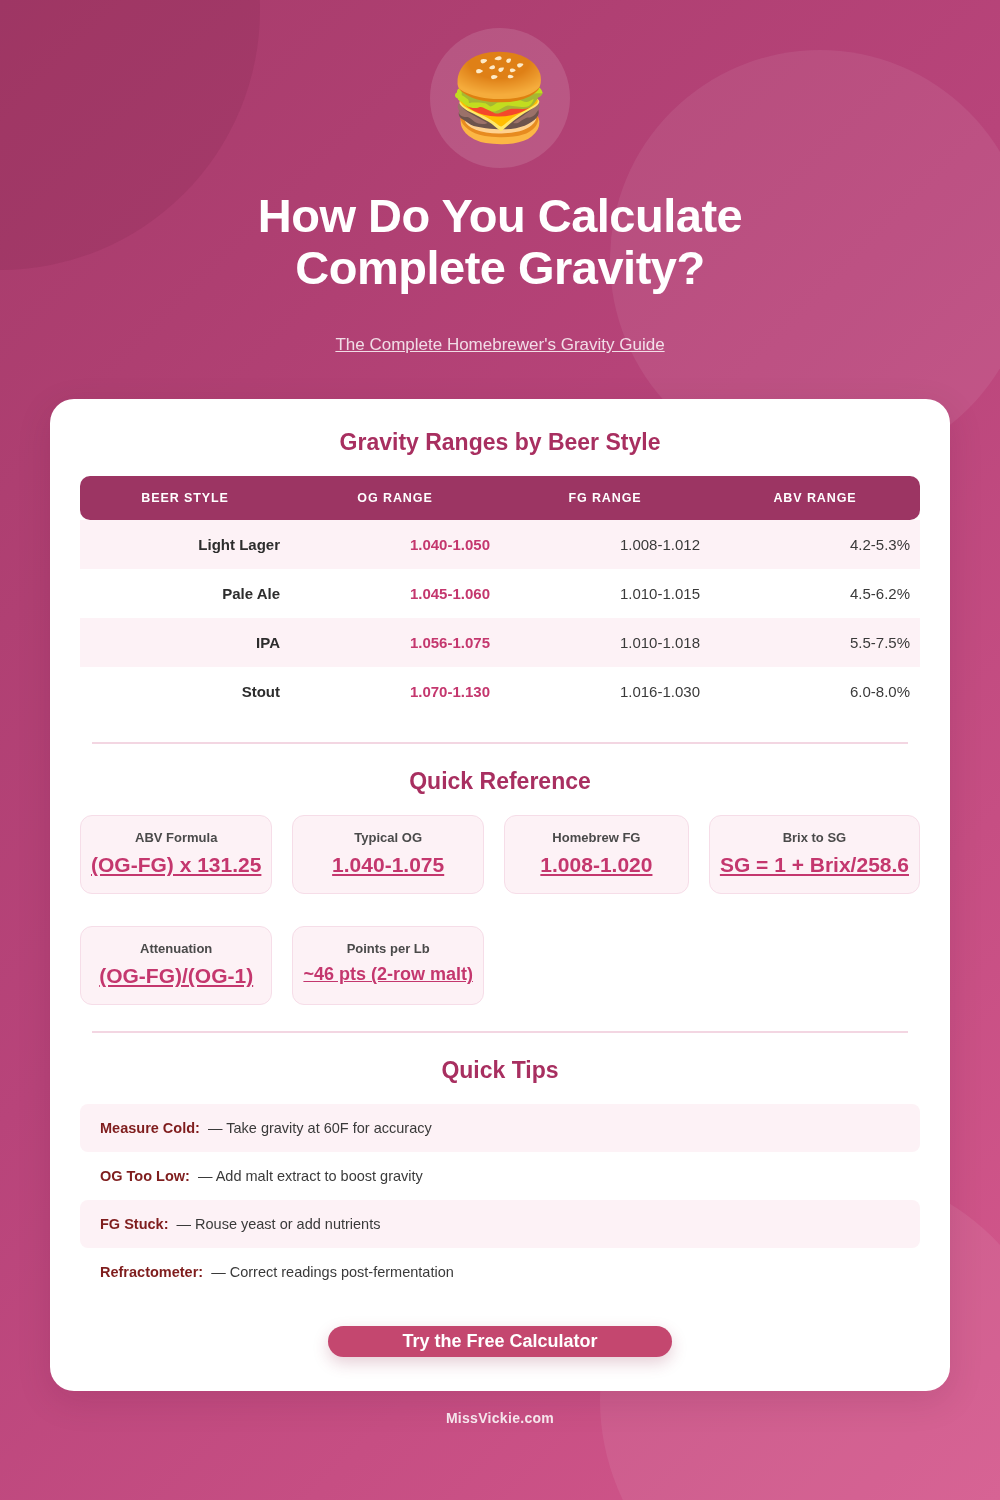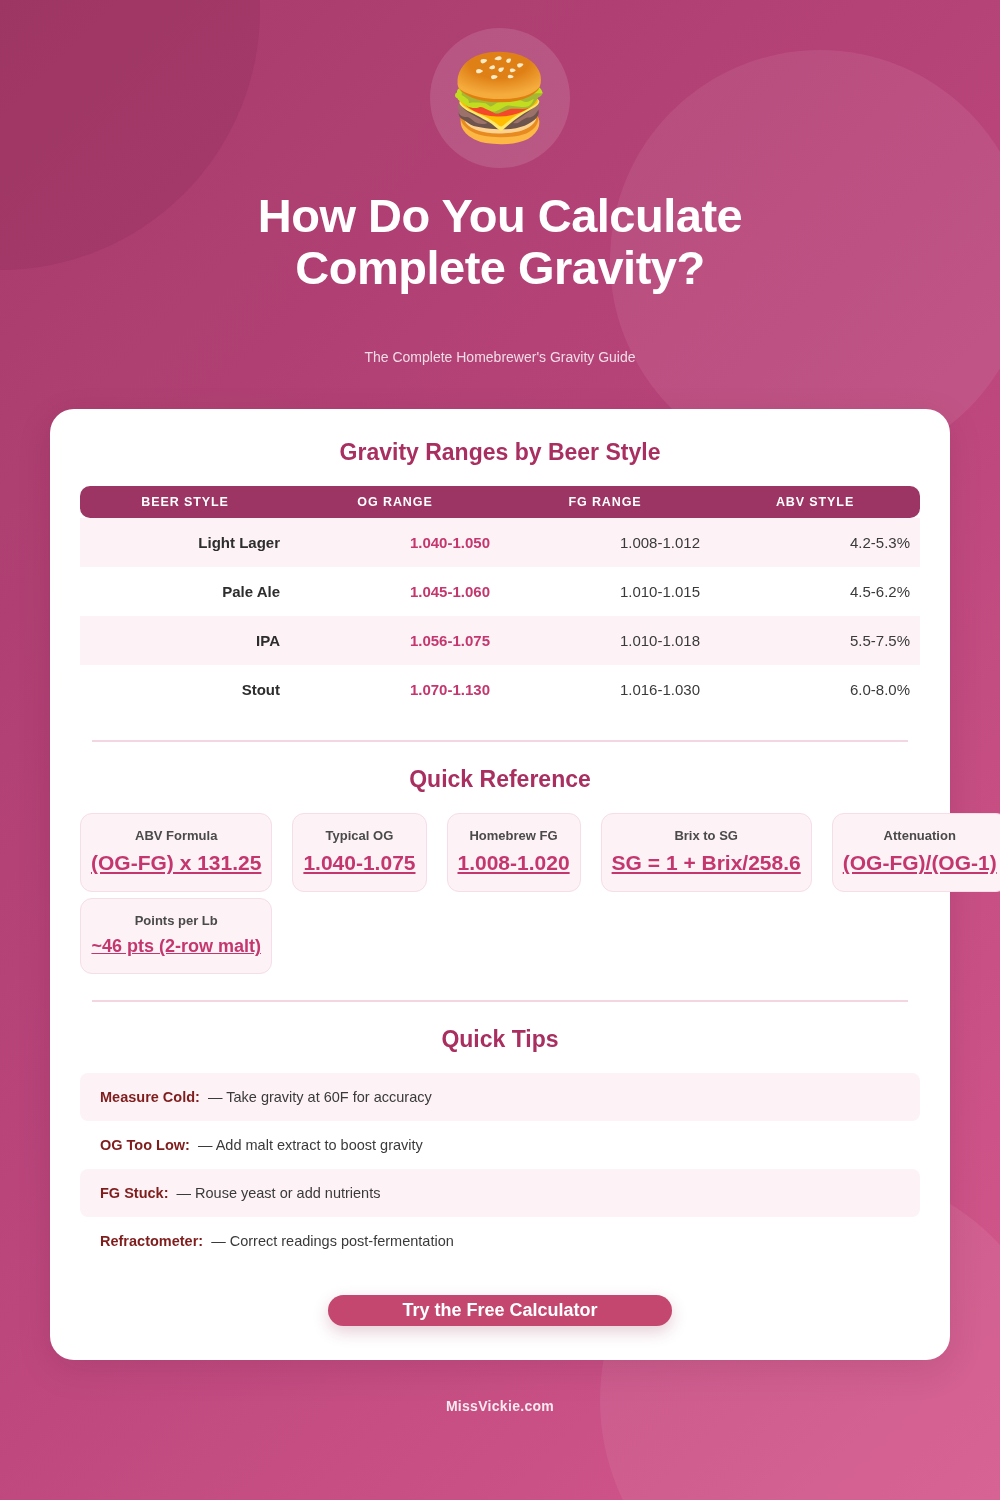--- a/index.html
+++ b/index.html
@@ -71,24 +71,25 @@
   .hero-title {
     margin: 22px auto 0;
     width: 760px;
     font-size: 47px;
     line-height: 1.1;
     font-weight: bold;
     color: #FFFFFF;
     letter-spacing: -0.5px;
   }
   .hero-sub {
-    margin: 56px auto 0;
-    font-size: 14px;
+    margin: 42px auto 0;
+    font-size: 17px;
     color: rgba(255, 255, 255, 0.82);
     font-weight: normal;
+    text-decoration: underline;
   }
 
   
   .panel {
     position: relative;
     margin: 44px 50px 0;
     background: #FFFFFF;
     border-radius: 24px;
     padding: 30px 30px 34px;
     box-sizing: border-box;
@@ -109,21 +110,21 @@
     border-collapse: separate;
     border-spacing: 0;
     table-layout: fixed;
   }
   table.gravity-table thead th {
     background: #9C3563;
     color: #FFFFFF;
     font-size: 12.5px;
     letter-spacing: 0.9px;
     font-weight: bold;
-    padding: 9px 10px;
+    padding: 15px 10px;
     text-align: center;
   }
   table.gravity-table thead th:first-child { border-radius: 10px 0 0 10px; }
   table.gravity-table thead th:last-child  { border-radius: 0 10px 10px 0; }
 
   table.gravity-table tbody td {
     padding: 16px 10px;
     font-size: 15px;
     text-align: right;
     color: #3A3A3A;
@@ -142,22 +143,22 @@
   .divider {
     height: 2px;
     background: #F3D6E2;
     margin: 26px 12px 24px;
     border: 0;
   }
 
   
   .ref-grid {
     display: grid;
-    grid-template-columns: repeat(5, 1fr);
-    gap: 6px 20px;
+    grid-template-columns: repeat(4, 1fr);
+    gap: 32px 20px;
   }
   .ref-card {
     background: #FDF2F6;
     border: 1px solid #F6DDE8;
     border-radius: 12px;
     padding: 14px 10px 16px;
     text-align: center;
   }
   .ref-label {
     font-size: 13px;
@@ -201,21 +202,21 @@
     border: 0;
     border-radius: 34px;
     cursor: pointer;
     font-family: "Liberation Sans", sans-serif;
     box-shadow: 0 6px 16px rgba(140, 30, 70, 0.22);
   }
 
   
   .footer {
     text-align: center;
-    margin-top: 38px;
+    margin-top: 19px;
     font-size: 14px;
     font-weight: bold;
     color: rgba(255, 255, 255, 0.88);
     letter-spacing: 0.3px;
   }
 </style>
 </head>
 <body>
 
 <div class="page">
@@ -240,21 +241,21 @@
     <div class="panel">
 
       <h2 class="section-title">Gravity Ranges by Beer Style</h2>
 
       <table class="gravity-table">
         <thead>
           <tr>
             <th>BEER STYLE</th>
             <th>OG RANGE</th>
             <th>FG RANGE</th>
-            <th>ABV STYLE</th>
+            <th>ABV RANGE</th>
           </tr>
         </thead>
         <tbody>
           <tr class="odd">
             <td class="style-name">Light Lager</td>
             <td class="og">1.040-1.050</td>
             <td>1.008-1.012</td>
             <td>4.2-5.3%</td>
           </tr>
           <tr class="even">

